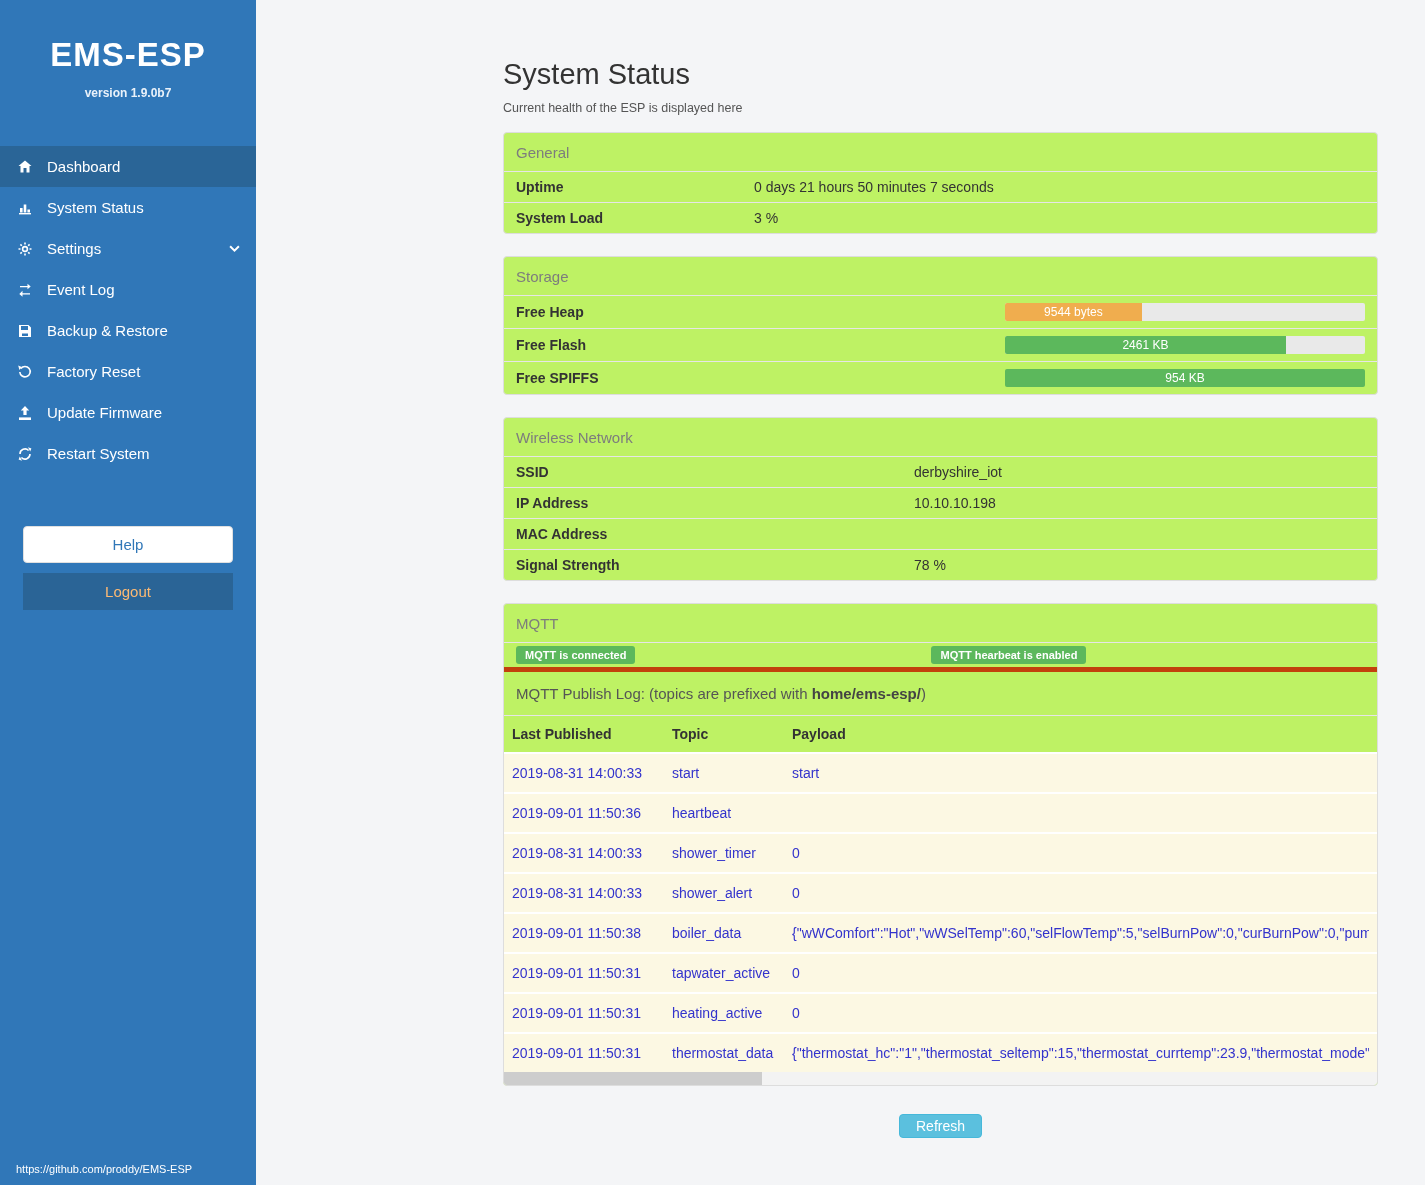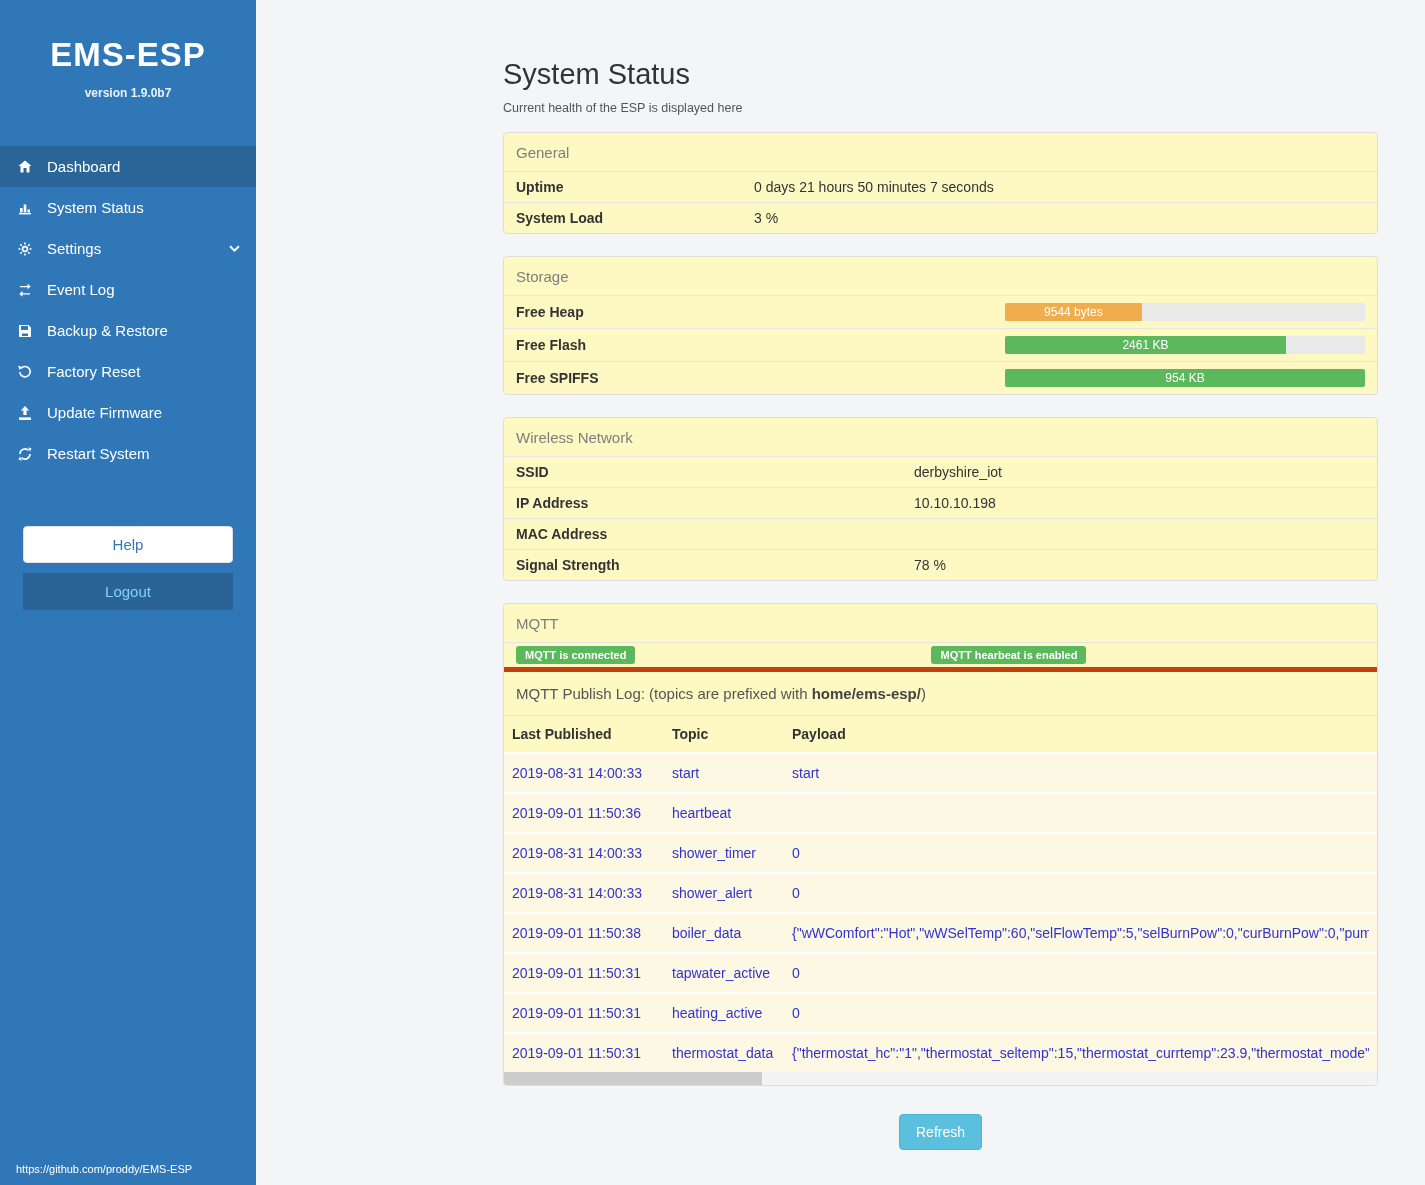--- a/index.html
+++ b/index.html
@@ -12,30 +12,30 @@
   .brand { text-align:center; padding-top:36px; }
   .brand-title { font-size:33px; font-weight:bold; letter-spacing:1px; }
   .brand-version { font-size:12px; margin-top:12px; color:#eaf2fa;font-weight:bold; }
   .menu { margin-top:46px; }
   .menu-item { display:flex; align-items:center; height:41px; padding:0 16px; font-size:15px; cursor:pointer; }
   .menu-item.active { background:#2a6597; }
   .menu-item .mi { width:17px; height:17px; margin-right:14px; display:inline-flex; align-items:center; justify-content:center; }
   .menu-item svg { display:block; }
   .chev { margin-left:auto; }
   .help-btn { display:block; width:210px; height:37px; margin:52px auto 10px auto; background:#ffffff; color:#3077b8; border:1px solid #e0e0e0; border-radius:4px; font-size:15px; font-family:inherit; cursor:pointer; }
-  .logout-btn { display:block; width:210px; height:37px; margin:0 auto; background:#2a6496; color:#7dd3fc; border:none; border-radius:0; font-size:15px; font-family:inherit; cursor:pointer; }
+  .logout-btn { display:block; width:210px; height:37px; margin:0 auto; background:#2a6496; color:#fdba74; border:none; border-radius:0; font-size:15px; font-family:inherit; cursor:pointer; }
   .sidebar-footer { position:absolute; left:16px; bottom:10px; font-size:11px; color:#fff; }
 
   
   .main { flex:1; height:100%; overflow:hidden; }
   .content { width:875px; margin-left:247px; }
   h1.page-title { margin-top:58px; font-size:29px; font-weight:500; color:#333; }
   .page-subtitle { font-size:12.5px; color:#555; margin-top:10px; margin-bottom:17px; }
 
-  .panel { background:#fef9c3; border:1px solid #ddd; border-radius:4px; margin-bottom:22px; overflow:hidden; }
+  .panel { background:#bef264; border:1px solid #ddd; border-radius:4px; margin-bottom:22px; overflow:hidden; }
   .panel-header { padding:11px 12px 10px 12px; font-size:15px; color:#7d7d7d; }
   .kv-row { display:flex; align-items:center; border-top:1px solid #e6e6e6; padding:7px 12px; font-size:14px; color:#333; min-height:31px; }
   .kv-label { font-weight:bold; }
   .w250 { flex:0 0 238px; }
   .w410 { flex:0 0 398px; }
   .kv-value { flex:1; }
 
   
   .bar-row { display:flex; align-items:center; justify-content:space-between; border-top:1px solid #e6e6e6; padding:7px 12px; min-height:31px; }
   .bar-label { font-weight:bold; font-size:14px; color:#333; }
@@ -51,21 +51,21 @@
   .mtable-head { display:flex; border-top:1px solid #e6e6e6; padding:10px 8px; font-size:14px; font-weight:bold; color:#333; }
   .mrow { display:flex; padding:11px 8px; font-size:14px; color:#3333cc; background:#fcf8e3; border-top:2px solid #ffffff; }
   .mrow:first-of-type { border-top:1px solid #e6e6e6; }
   .c1 { flex:0 0 160px; white-space:nowrap; }
   .c2 { flex:0 0 120px; white-space:nowrap; }
   .c3 { flex:1; white-space:nowrap; overflow:hidden; }
   .hscroll { position:relative; height:13px; background:#f3f3f3; }
   .hscroll-thumb { position:absolute; left:0; top:0; width:258px; height:13px; background:#cdcdcd; }
 
   .refresh-wrap { text-align:center; margin-top:28px; }
-  .refresh-btn { background:#5bc0de; color:#fff; border:1px solid #46b8da; border-radius:4px; padding:9px 16px; font-size:14px; font-family:inherit; cursor:pointer; }
+  .refresh-btn { background:#5bc0de; color:#fff; border:1px solid #46b8da; border-radius:4px; padding:3px 16px; font-size:14px; font-family:inherit; cursor:pointer; }
 </style>
 </head>
 <body>
 
 <div class="app">
 
   <aside class="sidebar">
     <div class="brand">
       <div class="brand-title">EMS-ESP</div>
       <div class="brand-version">version 1.9.0b7</div>

